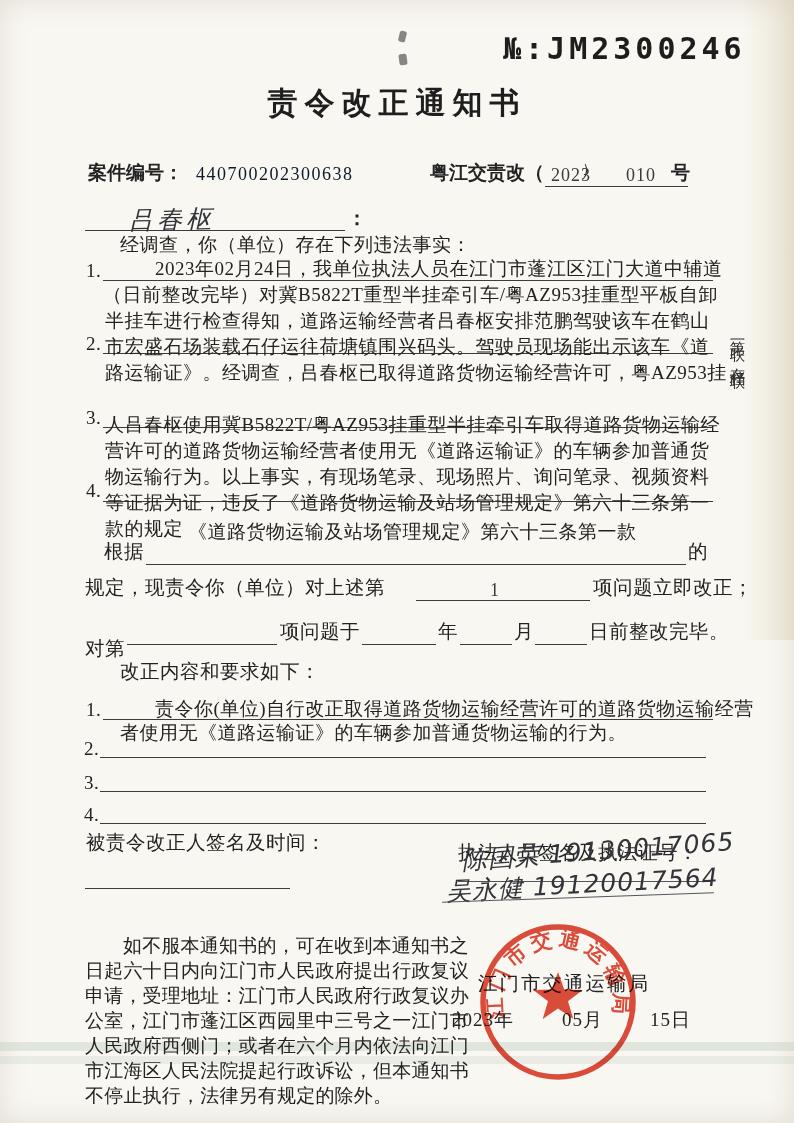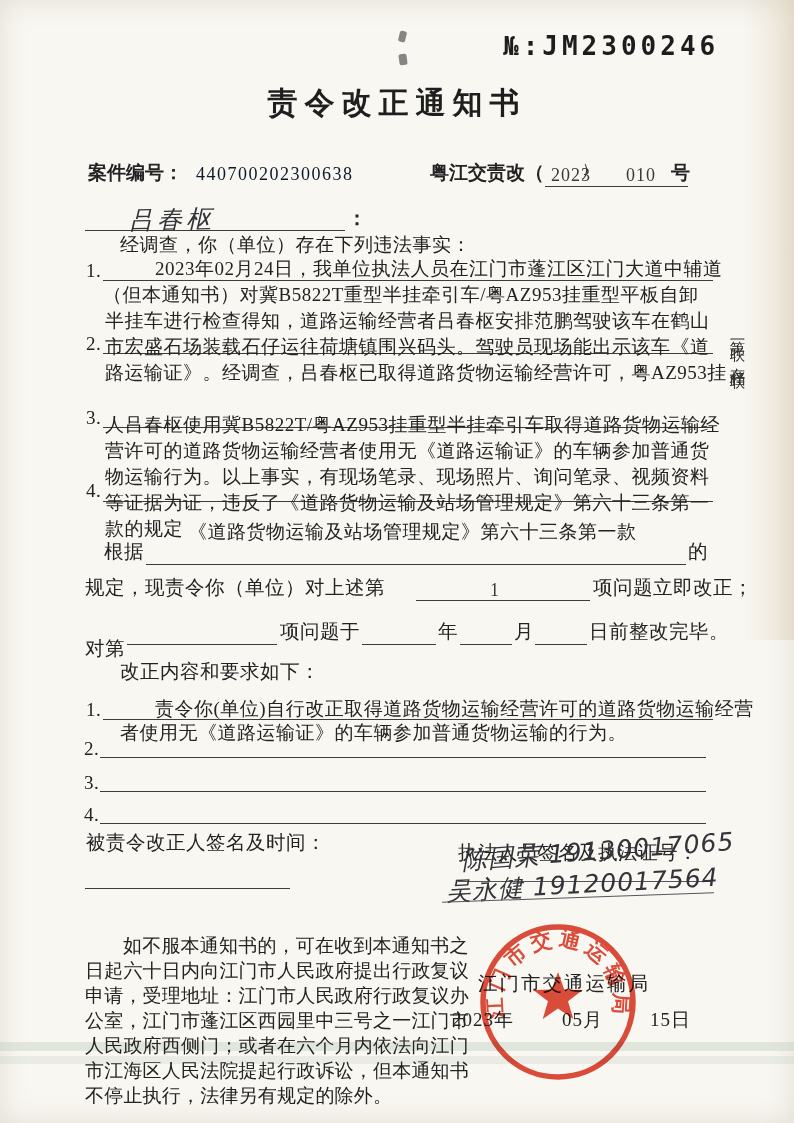--- a/index.html
+++ b/index.html
@@ -13,21 +13,21 @@
   .t{position:absolute;white-space:nowrap;line-height:1.25;}
   .rule{position:absolute;height:0;border-bottom:1.6px solid #3c3c3c;}
   .bold{font-weight:bold;}
   .hand{
     font-style:italic;color:#33343a;
     font-family:"DejaVu Sans","Liberation Sans",sans-serif;
   }
   .sig{font-size:25px;letter-spacing:1px;transform-origin:left center;}
   .serial{
     font-family:"DejaVu Sans Mono","Liberation Mono",monospace;
-    font-size:26px;letter-spacing:4px;font-weight:bold;color:#1d1d1d;
+    font-size:30px;letter-spacing:4px;font-weight:bold;color:#1d1d1d;
   }
   .body19{font-size:19px;letter-spacing:.5px;}
   .form20{font-size:19.5px;letter-spacing:.5px;}
   .footer-line{font-size:19px;letter-spacing:.2px;line-height:25px;white-space:nowrap;}
   .vertical{
     writing-mode:vertical-rl;text-orientation:upright;
     font-size:15.5px;letter-spacing:3px;color:#2f2f2f;
   }
   .stamp{position:absolute;mix-blend-mode:multiply;opacity:.9;}
   .scanband{position:absolute;left:0;width:794px;pointer-events:none;}
@@ -70,21 +70,21 @@
   <div class="t body19" style="left:86px;top:259px;">1.</div>
   <div class="rule" style="left:103px;top:280px;width:610px;"></div>
   <div class="t body19" style="left:86px;top:332px;">2.</div>
   <div class="rule" style="left:103px;top:353px;width:610px;"></div>
   <div class="t body19" style="left:86px;top:406px;">3.</div>
   <div class="rule" style="left:103px;top:427px;width:610px;"></div>
   <div class="t body19" style="left:86px;top:479px;">4.</div>
   <div class="rule" style="left:103px;top:501px;width:610px;"></div>
 
   <div class="t body19" style="left:155px;top:257px;">2023年02月24日，我单位执法人员在江门市蓬江区江门大道中辅道</div>
-  <div class="t body19" style="left:103px;top:283px;">（但本通知书）对冀B5822T重型半挂牵引车/粤AZ953挂重型平板自卸</div>
+  <div class="t body19" style="left:103px;top:283px;">（日前整改完毕）对冀B5822T重型半挂牵引车/粤AZ953挂重型平板自卸</div>
   <div class="t body19" style="left:105px;top:309px;">半挂车进行检查得知，道路运输经营者吕春枢安排范鹏驾驶该车在鹤山</div>
   <div class="t body19" style="left:105px;top:335px;">市宏盛石场装载石仔运往荷塘镇围兴码头。驾驶员现场能出示该车《道</div>
   <div class="t body19" style="left:105px;top:361px;">路运输证》。经调查，吕春枢已取得道路货物运输经营许可，粤AZ953挂</div>
   <div class="t body19" style="left:105px;top:413px;">人吕春枢使用冀B5822T/粤AZ953挂重型半挂牵引车取得道路货物运输经</div>
   <div class="t body19" style="left:105px;top:439px;">营许可的道路货物运输经营者使用无《道路运输证》的车辆参加普通货</div>
   <div class="t body19" style="left:105px;top:465px;">物运输行为。以上事实，有现场笔录、现场照片、询问笔录、视频资料</div>
   <div class="t body19" style="left:105px;top:491px;">等证据为证，违反了《道路货物运输及站场管理规定》第六十三条第一</div>
   <div class="t body19" style="left:105px;top:517px;">款的规定</div>
 
   <div class="t body19" style="left:188px;top:520px;">《道路货物运输及站场管理规定》第六十三条第一款</div>

